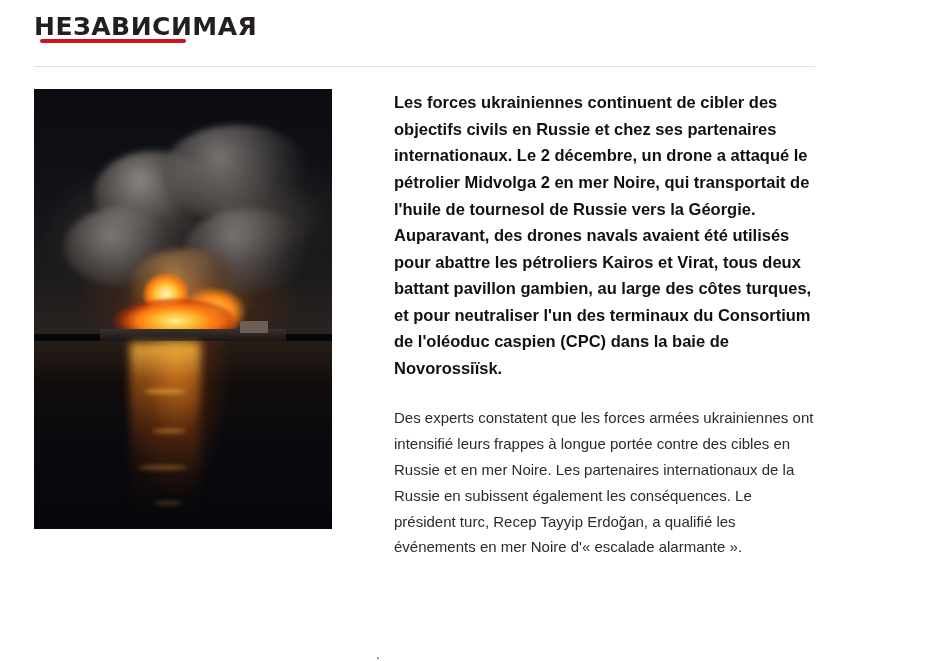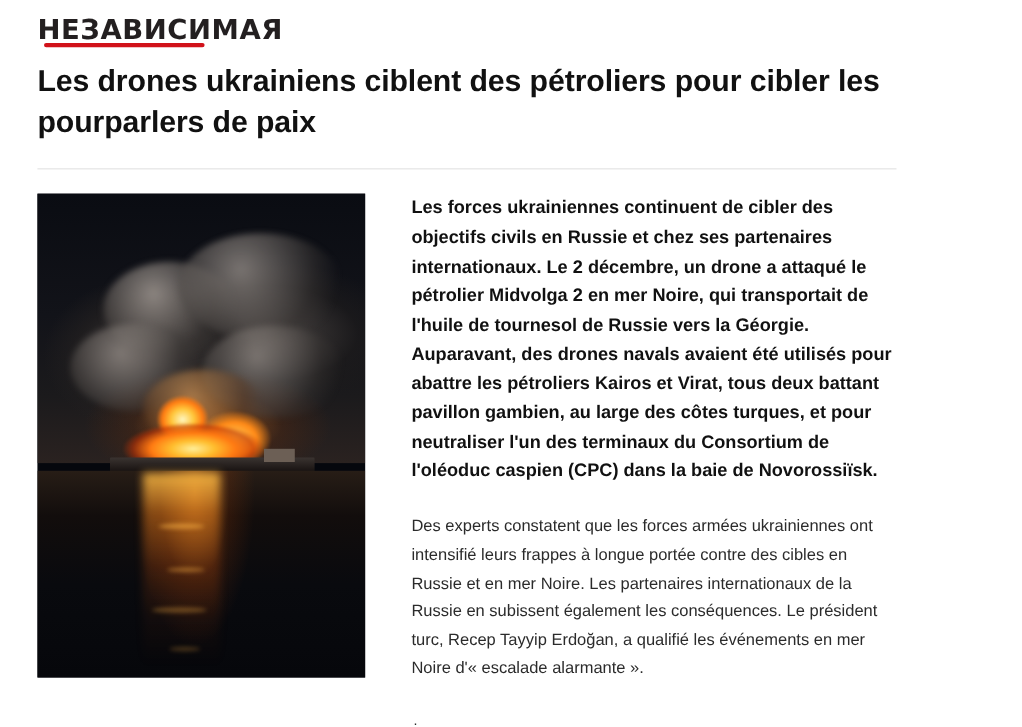--- a/index.html
+++ b/index.html
@@ -155,20 +155,21 @@
     filter: blur(2px);
   }
   .g1 { left: 110px; top: 300px; width: 42px; height: 5px; }
   .g2 { left: 118px; top: 340px; width: 34px; height: 4px; opacity: .8; }
   .g3 { left: 104px; top: 376px; width: 50px; height: 5px; opacity: .6; }
   .g4 { left: 120px; top: 412px; width: 28px; height: 4px; opacity: .45; }
   
   .article {
     flex: 1 1 auto;
     max-width: 512px;
+    margin-left: 20px;
   }
   .lead {
     font-weight: bold;
     font-size: 16.5px;
     line-height: 1.61;
     color: #111111;
     margin: 0;
   }
   .para {
     font-size: 15px;
@@ -188,21 +189,20 @@
 </head>
 <body>
 
 <div class="page">
 
   <div class="masthead">
     <span class="masthead-text">НЕЗАВИСИМАЯ</span>
     <span class="masthead-underline"></span>
   </div>
 
-  <h1 class="headline">Les drones ukrainiens ciblent des pétroliers pour cibler les pourparlers de paix</h1>
 
   <hr class="divider">
 
   <div class="content">
 
     <div class="figure">
       <div class="photo">
         <div class="sky"></div>
         <div class="puff p1"></div>
         <div class="puff p2"></div>

